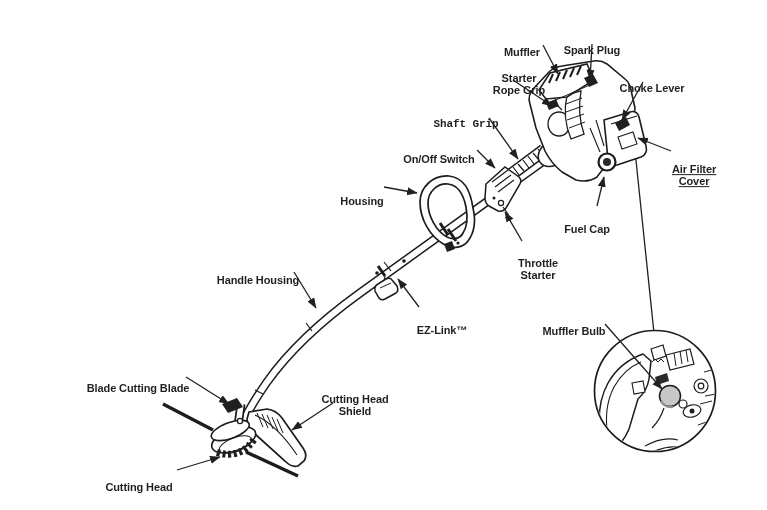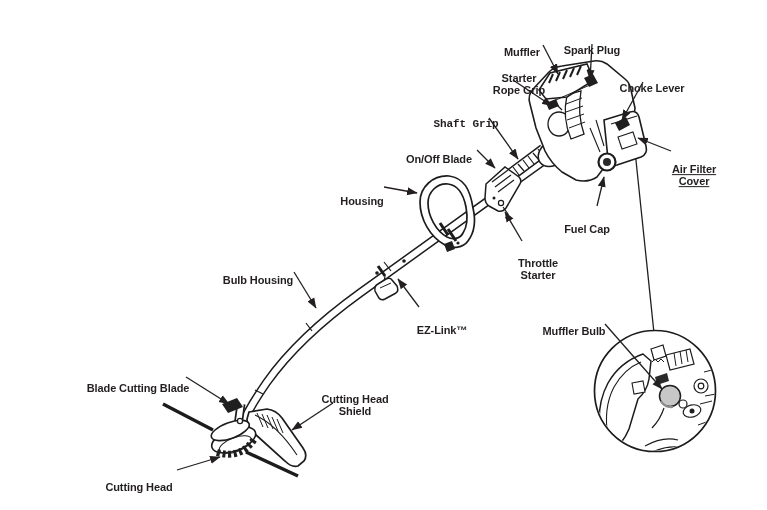--- a/index.html
+++ b/index.html
@@ -161,26 +161,26 @@
 
   <div id="label-layer">
     <div class="part-label" style="left: 522px; top: 37px;">Muffler</div>
     <div class="part-label" style="left: 592px; top: 35px;">Spark Plug</div>
     <div class="part-label" style="left: 485px; top: 69px; margin-left: 34px;">Starter
 Rope Grip</div>
     <div class="part-label" style="left: 652px; top: 73px;">Choke Lever</div>
     <div class="part-label" style="left: 694px; top: 160px; text-decoration: underline;">Air Filter
 Cover</div>
     <div class="part-label" style="left: 466px; top: 109px; font-family: Liberation Mono, monospace;">Shaft Grip</div>
-    <div class="part-label" style="left: 439px; top: 144px;">On/Off Blade</div>
+    <div class="part-label" style="left: 439px; top: 144px;">On/Off Switch</div>
     <div class="part-label" style="left: 362px; top: 186px;">Housing</div>
     <div class="part-label" style="left: 587px; top: 214px; text-align: center;">Fuel Cap</div>
     <div class="part-label" style="left: 538px; top: 254px;">Throttle
 Starter</div>
-    <div class="part-label" style="left: 258px; top: 265px;">Bulb Housing</div>
+    <div class="part-label" style="left: 258px; top: 265px;">Handle Housing</div>
     <div class="part-label" style="left: 442px; top: 315px;">EZ-Link™</div>
     <div class="part-label" style="left: 574px; top: 316px;">Muffler Bulb</div>
     <div class="part-label" style="left: 138px; top: 373px;">Blade Cutting Blade</div>
     <div class="part-label" style="left: 355px; top: 390px;">Cutting Head
 Shield</div>
     <div class="part-label" style="left: 139px; top: 472px;">Cutting Head</div>
   </div>
 </div>
 
 </body></html>

